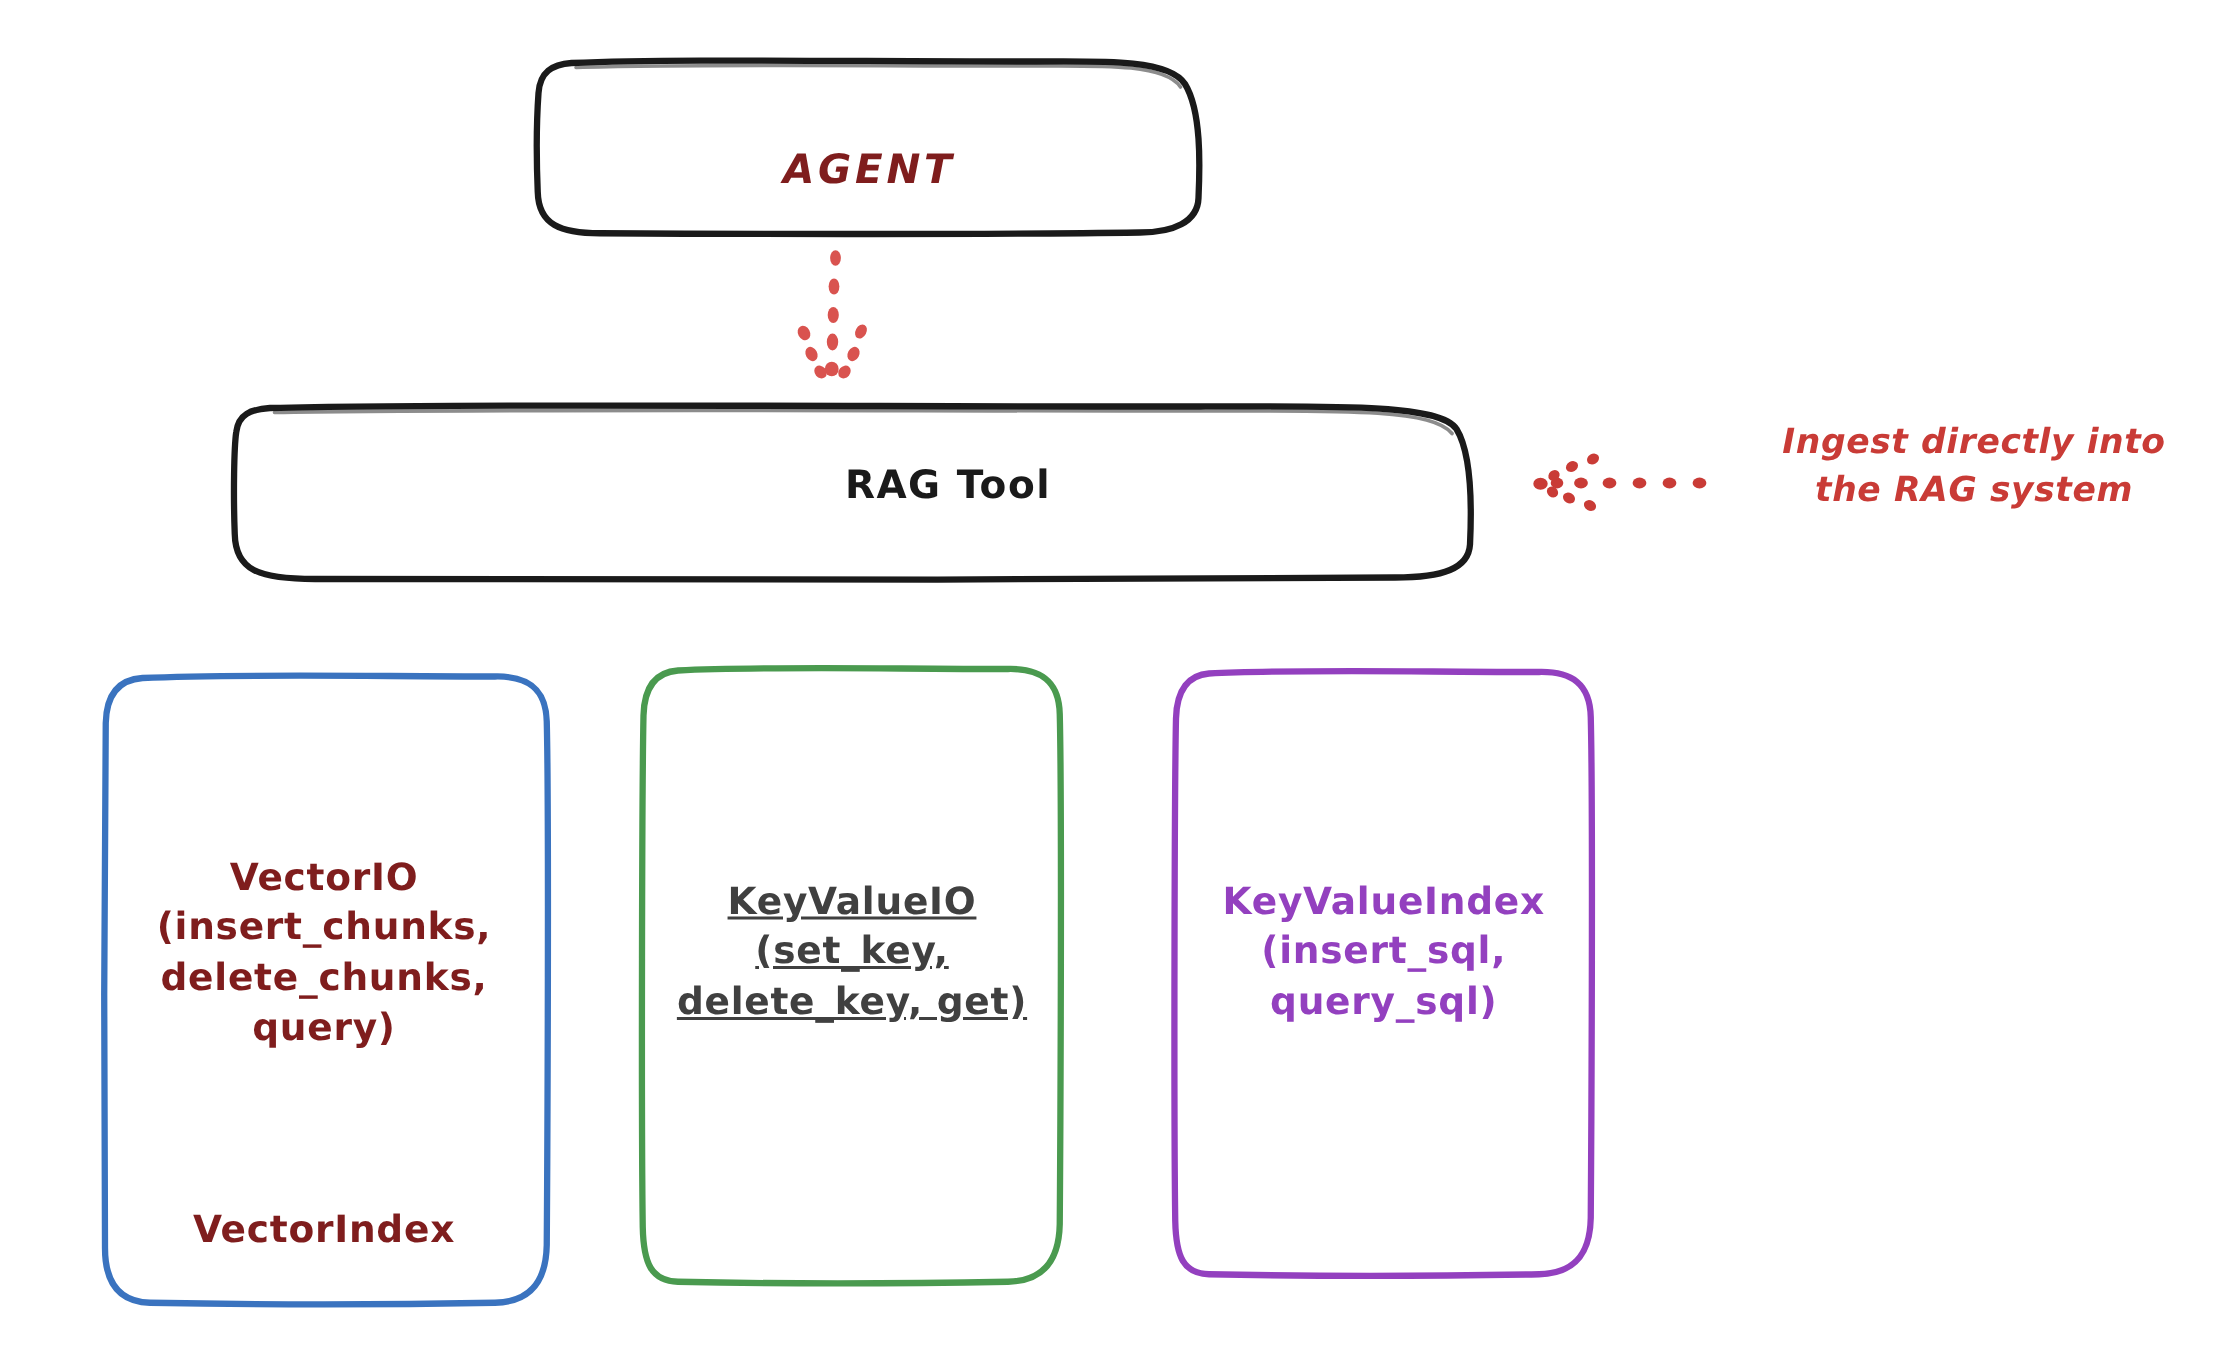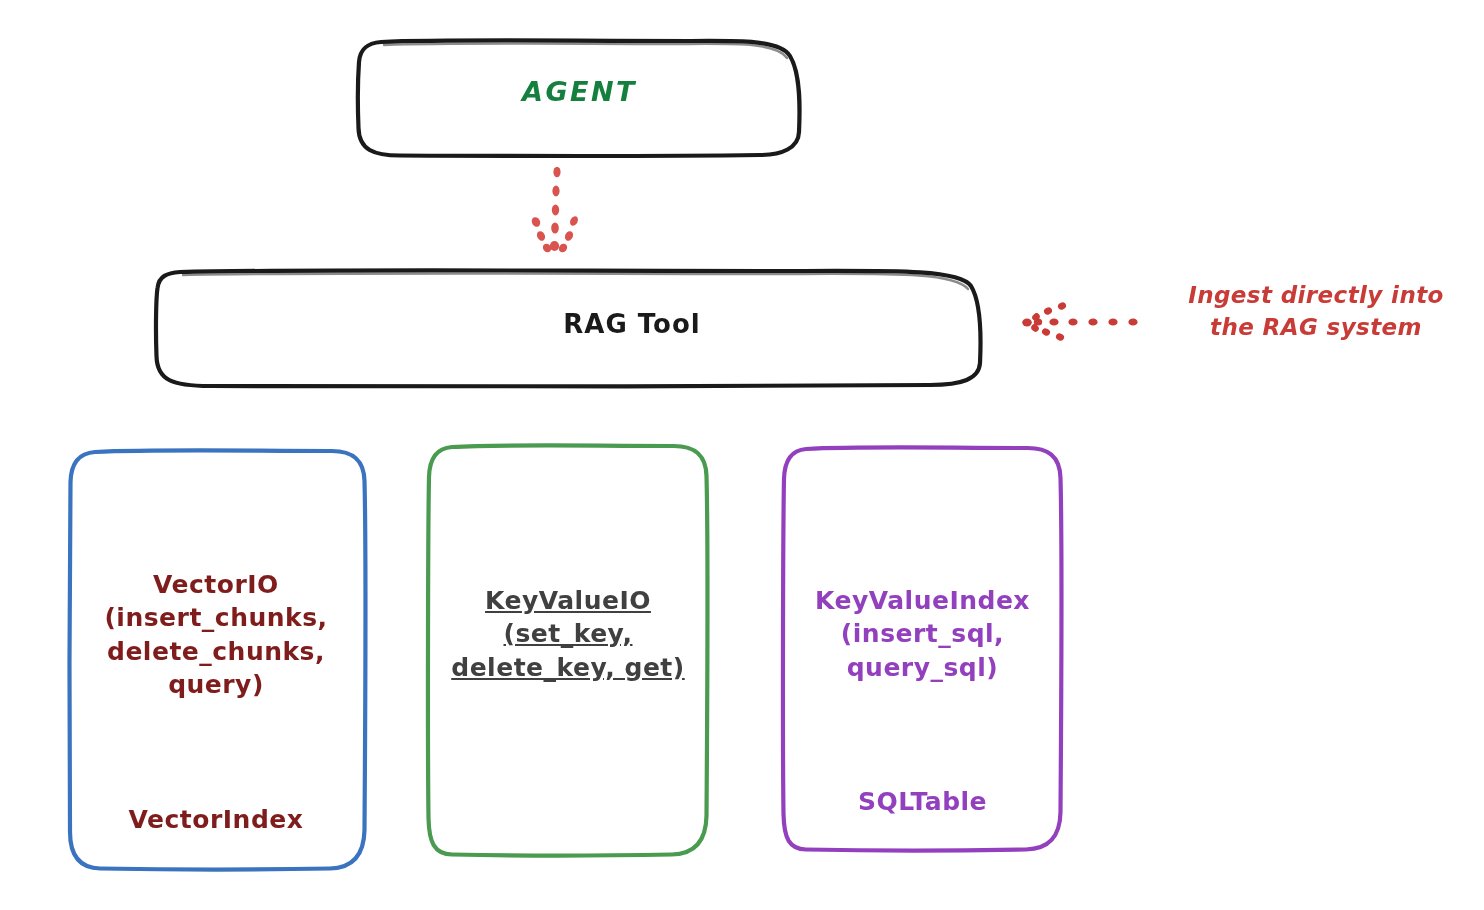--- a/index.html
+++ b/index.html
@@ -27,26 +27,26 @@
     text-align: center;
     white-space: pre-line;
     pointer-events: none;
     line-height: 1.34;
     letter-spacing: 0.5px;
   }
 
   
   .agent-label {
     left: 357px;
-    top: 74px;
+    top: 96px;
     width: 445px;
     font-size: 27px;
     font-style: italic;
     font-weight: 700;
-    color: #15803d;
+    color: #7f1d1d;
     letter-spacing: 2.5px;
   }
 
   
   .rag-label {
     left: 155px;
     top: 307px;
     width: 954px;
     font-size: 26px;
     font-weight: 600;
@@ -224,17 +224,16 @@
 (set_key,
 delete_key, get)</span>
   <span class="spacer"></span>
 </div>
 
 <div class="node-label card-label relational-label">
   <span class="api">KeyValueIndex
 (insert_sql,
 query_sql)</span>
   <span class="spacer"></span>
-  <span class="index">SQLTable</span>
 </div>
 
 <div class="annotation-label">Ingest directly into
 the RAG system</div>
 
 </body></html>

